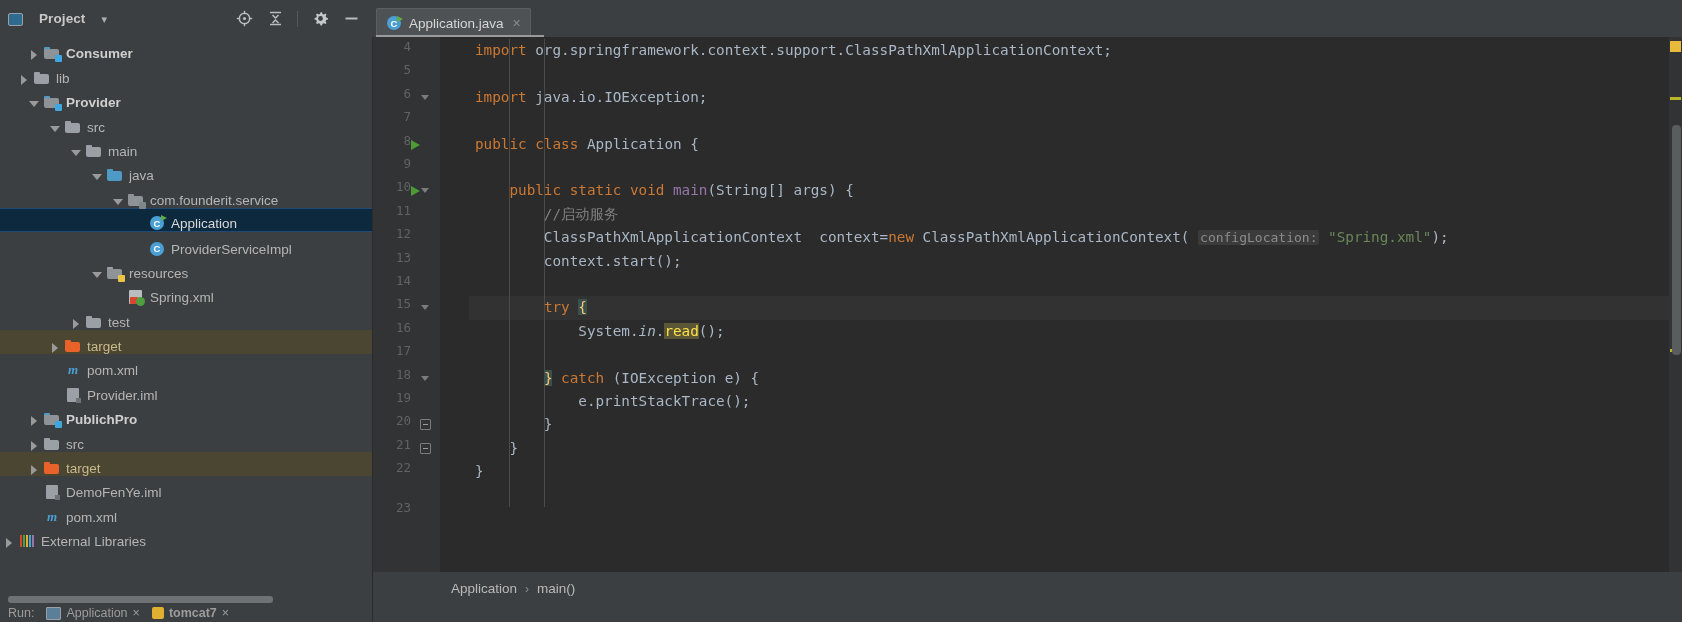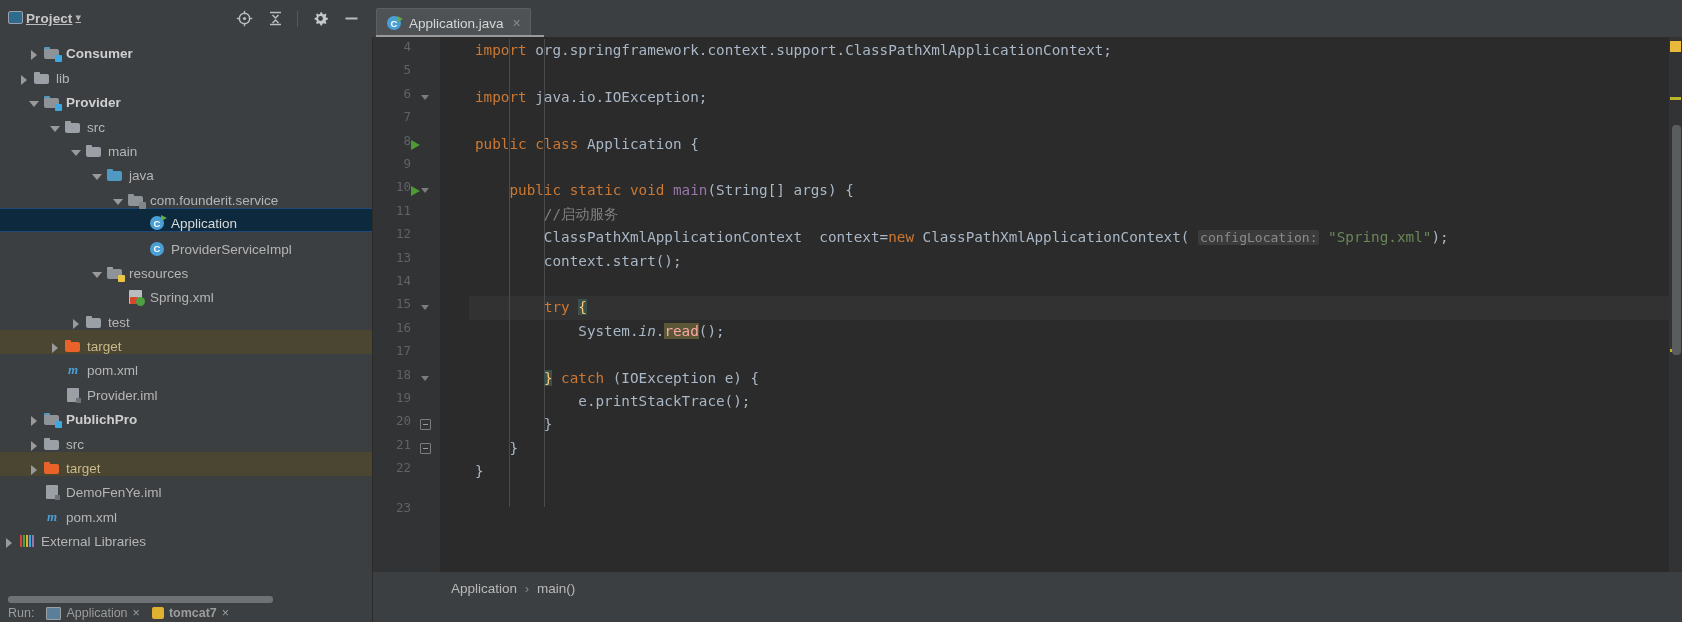--- a/index.html
+++ b/index.html
@@ -11,21 +11,21 @@
   .app{position:relative;width:1682px;height:622px;display:flex;flex-direction:column;}
 
   
   .toprow{display:flex;height:37px;flex:0 0 37px;background:#3c3f41;}
 
   
   .tw-header{
     width:372px;flex:0 0 372px;display:flex;align-items:center;
     padding:0 8px;box-sizing:border-box;background:#3c3f41;
   }
-  .tw-title{display:flex;align-items:flex-start;gap:3px;cursor:default;text-decoration:underline;}
+  .tw-title{display:flex;align-items:flex-end;gap:16px;cursor:default;}
   .tw-title .label{font-size:13.5px;color:#c8c8c8;font-weight:600;letter-spacing:.1px;}
   .tw-icons{margin-left:auto;display:flex;align-items:center;gap:13px;padding-right:4px;}
   .icon-btn{width:18px;height:18px;display:flex;align-items:center;justify-content:center;cursor:pointer;}
   .vsep{width:1px;height:16px;background:#555759;}
 
   
   .tabs-area{flex:1;display:flex;align-items:flex-end;background:#3c3f41;position:relative;}
   .tab{
     display:flex;align-items:center;gap:7px;height:28px;padding:0 9px 0 10px;
     background:#4e5254;border:1px solid #5b5f61;border-bottom:none;
@@ -135,21 +135,21 @@
 
   
   .kw{color:#cc7832;}
   .str{color:#6a8759;}
   .cmt{color:#808080;}
   .pln{color:#a9b7c6;}
   .fld{color:#9876aa;}
   .stc{color:#a9b7c6;font-style:italic;}
   .hint{color:#8c8c8c;background:#3b3b3b;border-radius:2px;padding:0 2px;font-size:13px;}
   .brace-hl{background:#3b514d;color:#ffc66d;}
-  .ident-hl{background:#5a5636;color:#fca5a5;}
+  .ident-hl{background:#5a5636;color:#fde047;}
 
   
   .markerbar{
     position:absolute;right:0;top:0;bottom:0;width:13px;background:#313335;
   }
   .markerbar .mk{position:absolute;right:1px;width:11px;height:3px;background:#bbb529;}
   .markerbar .box{position:absolute;right:1px;top:4px;width:11px;height:11px;background:#e8b93b;}
   .scrollthumb{position:absolute;right:1px;width:9px;background:#5a5d5e;border-radius:4px;}
 
   

